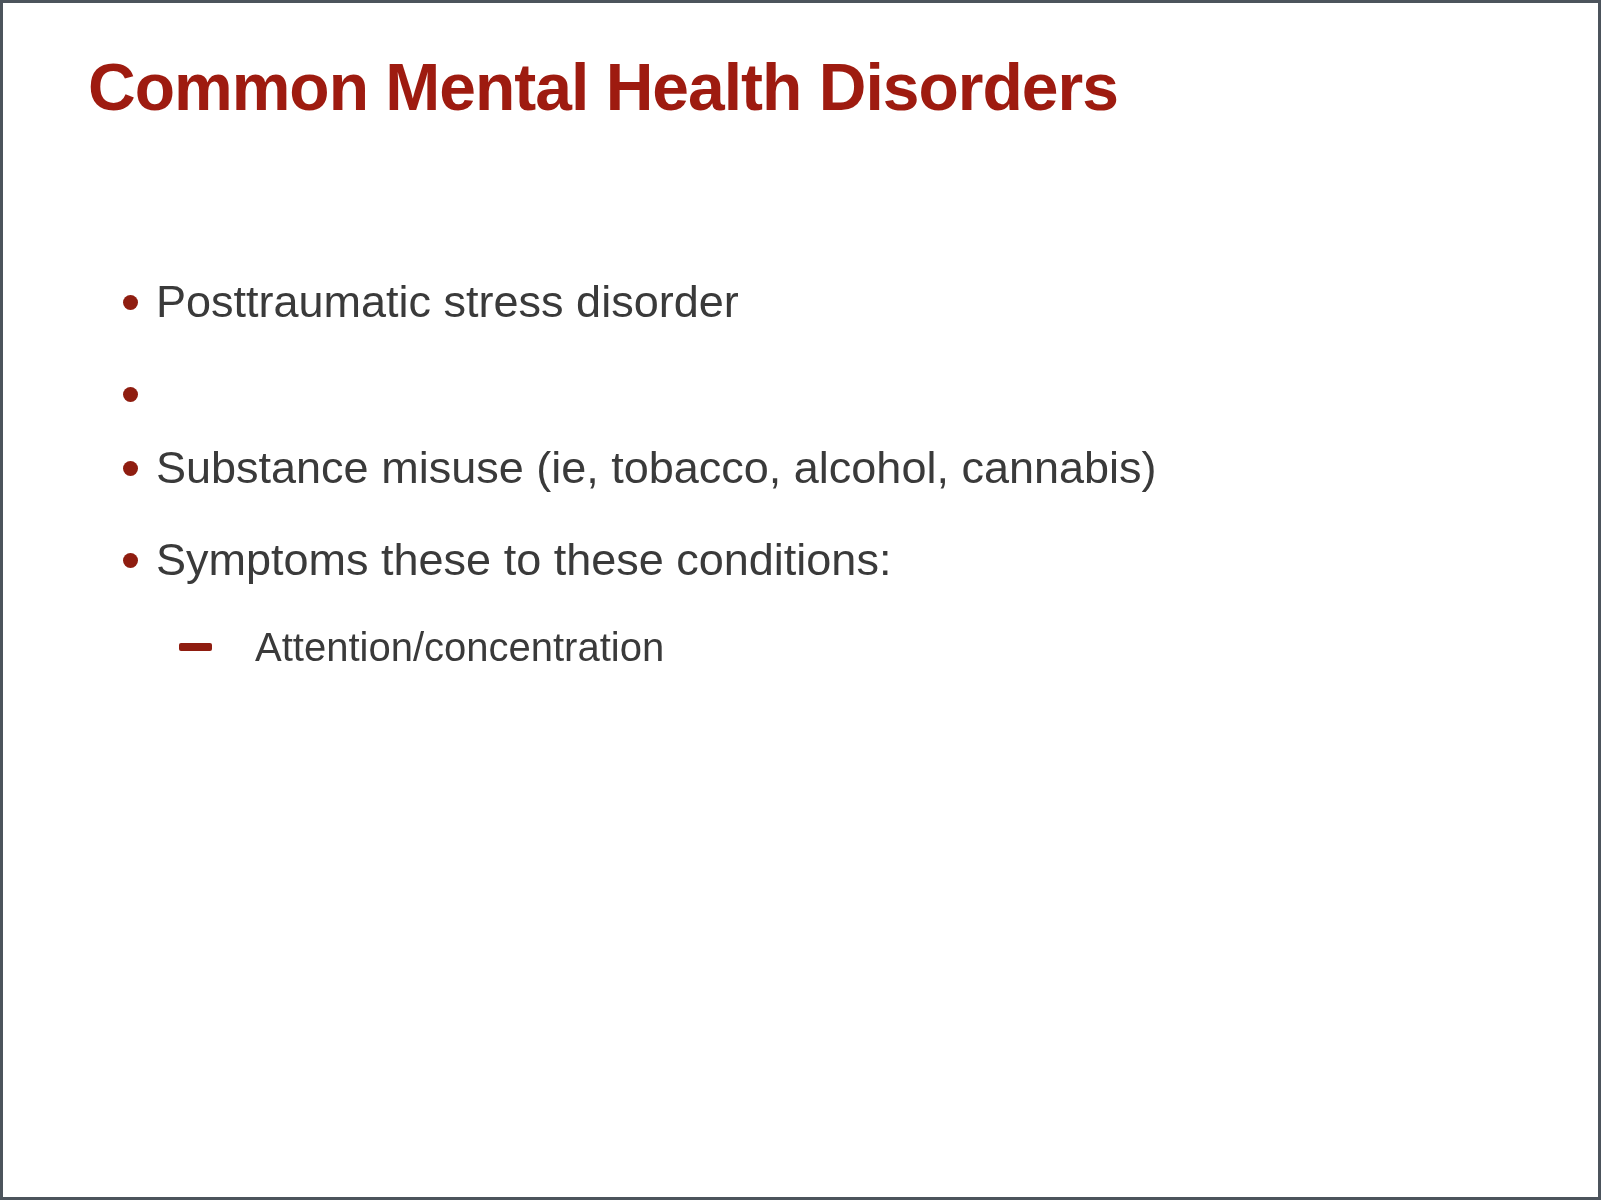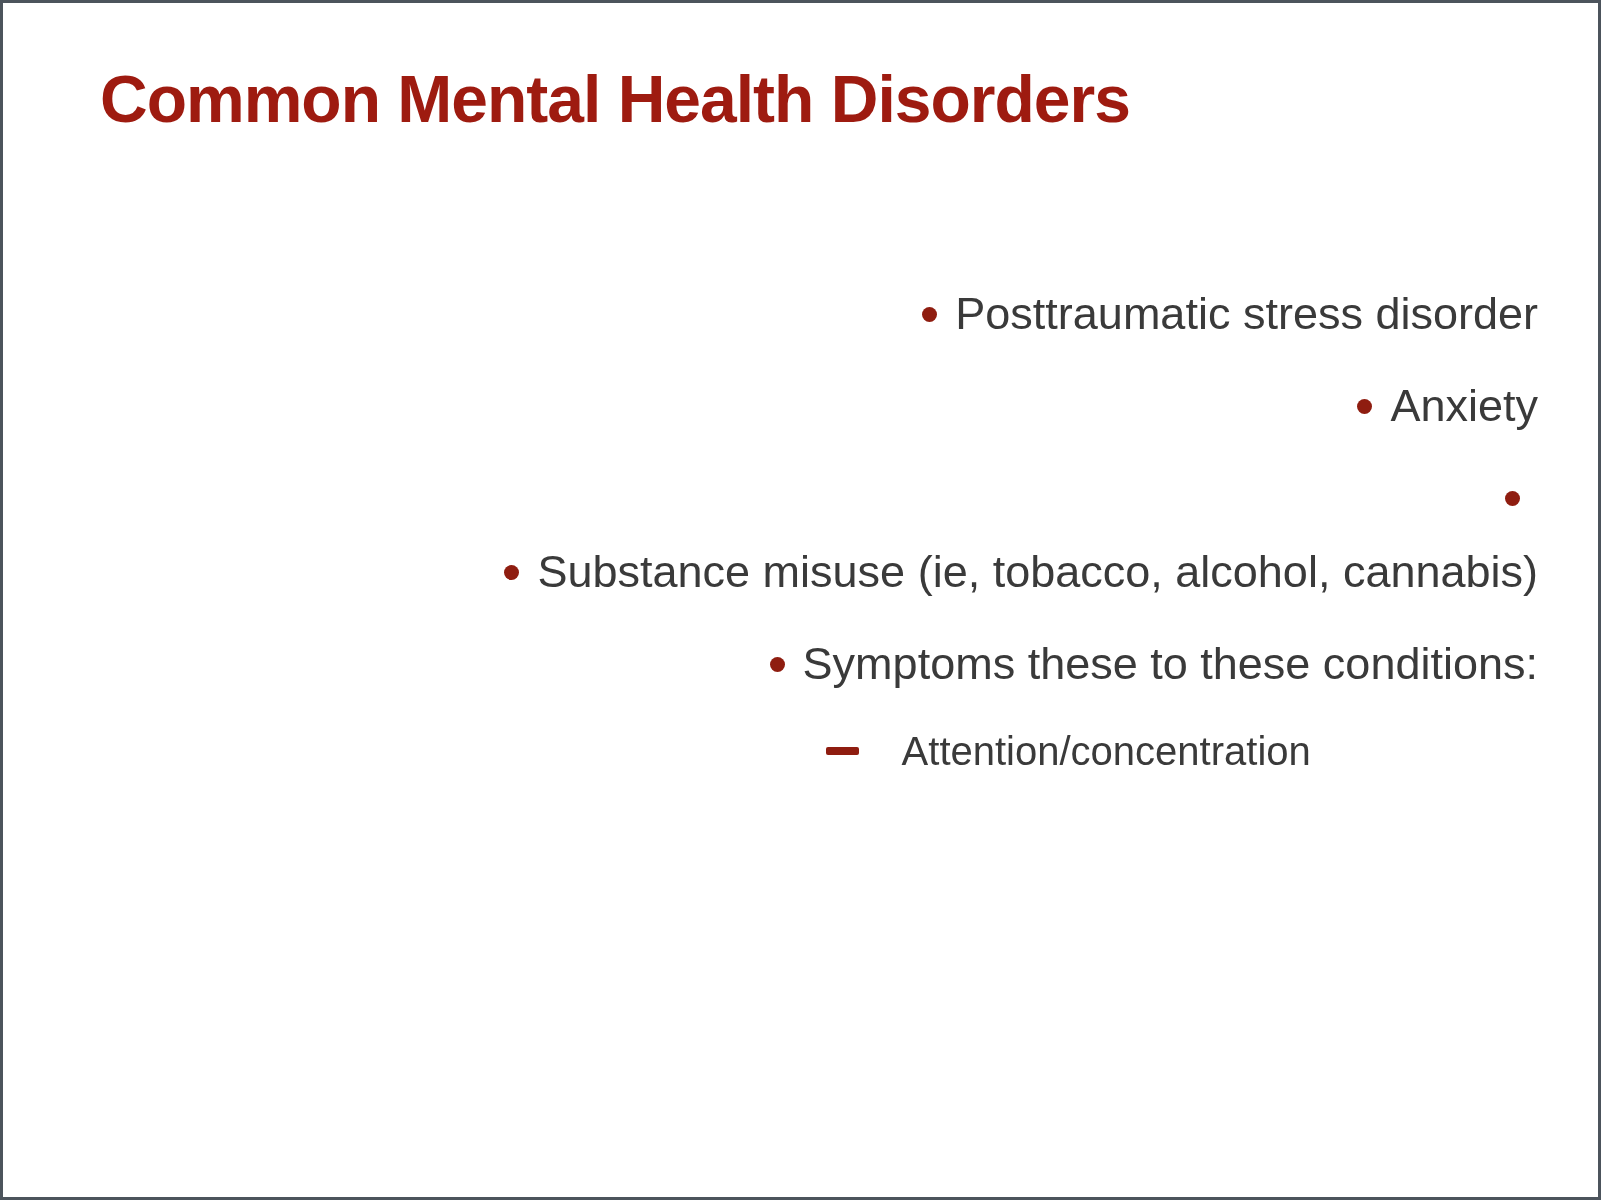--- a/index.html
+++ b/index.html
@@ -13,40 +13,39 @@
   .slide {
     box-sizing: border-box;
     width: 1601px;
     height: 1200px;
     border: 3px solid #4c545c;
     background: #ffffff;
     padding: 48px 60px 0 85px;
     overflow: hidden;
   }
   .slide-title {
-    margin: 12px;
+    margin: 0;
     font-size: 66px;
     font-weight: bold;
     line-height: 1.1;
     color: #9e1b10;
     letter-spacing: -1px;
   }
   ul.main-list {
     list-style: none;
     margin: 152px 0 0 0;
     padding: 0 0 0 35px;
   }
   ul.main-list > li.main-item {
     display: flex;
     align-items: flex-start;
     font-size: 45px;
     line-height: 52px;
     color: #3a3a3a;
     margin-bottom: 40px;
-    justify-content: flex-end;
   }
   .bullet-dot {
     flex: 0 0 auto;
     width: 15px;
     height: 15px;
     border-radius: 50%;
     background: #8f1d10;
     margin: 19px 18px 0 0;
   }
   .item-body { display: block; }
@@ -79,24 +78,20 @@
 
   <h1 class="slide-title">Common Mental Health Disorders</h1>
 
   <ul class="main-list">
 
     <li class="main-item">
       <span class="bullet-dot"></span>
       <span class="item-body">Posttraumatic stress disorder</span>
     </li>
 
-    <li class="main-item">
-      <span class="bullet-dot"></span>
-      <span class="item-body">Anxiety</span>
-    </li>
 
     <li class="main-item">
       <span class="bullet-dot"></span>
     </li>
 
     <li class="main-item">
       <span class="bullet-dot"></span>
       <span class="item-body">Substance misuse (ie, tobacco, alcohol, cannabis)</span>
     </li>
 

